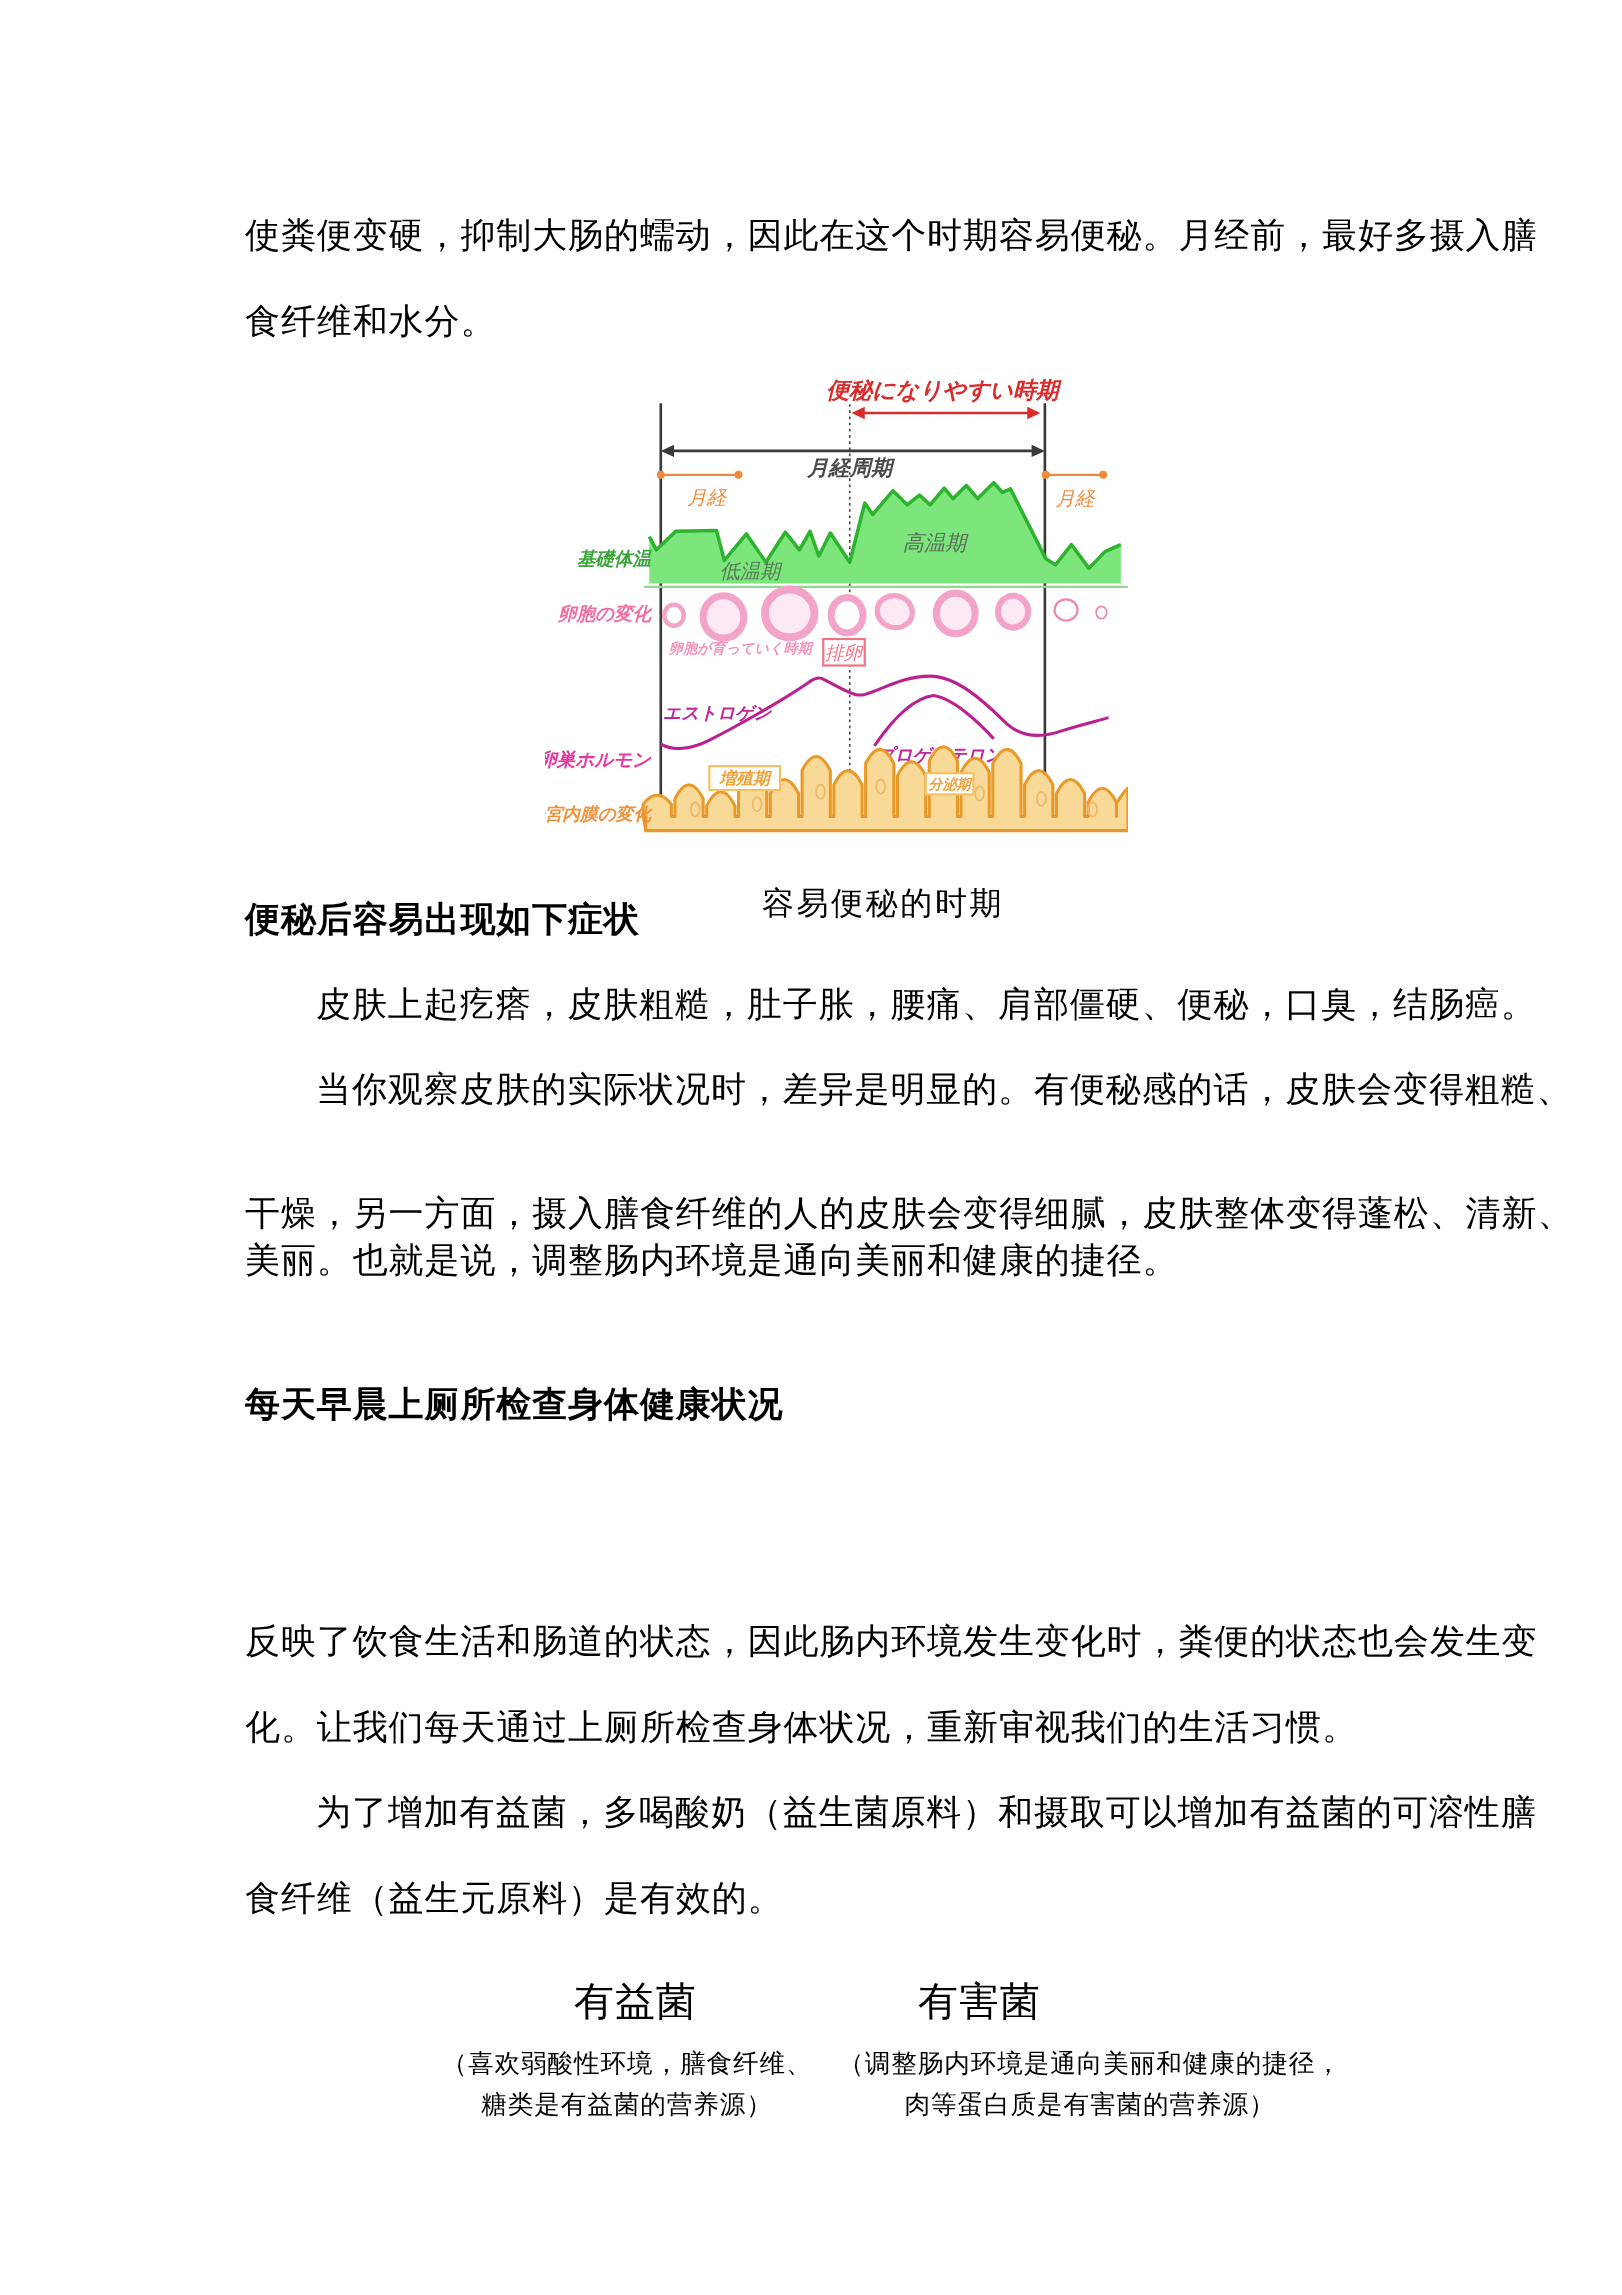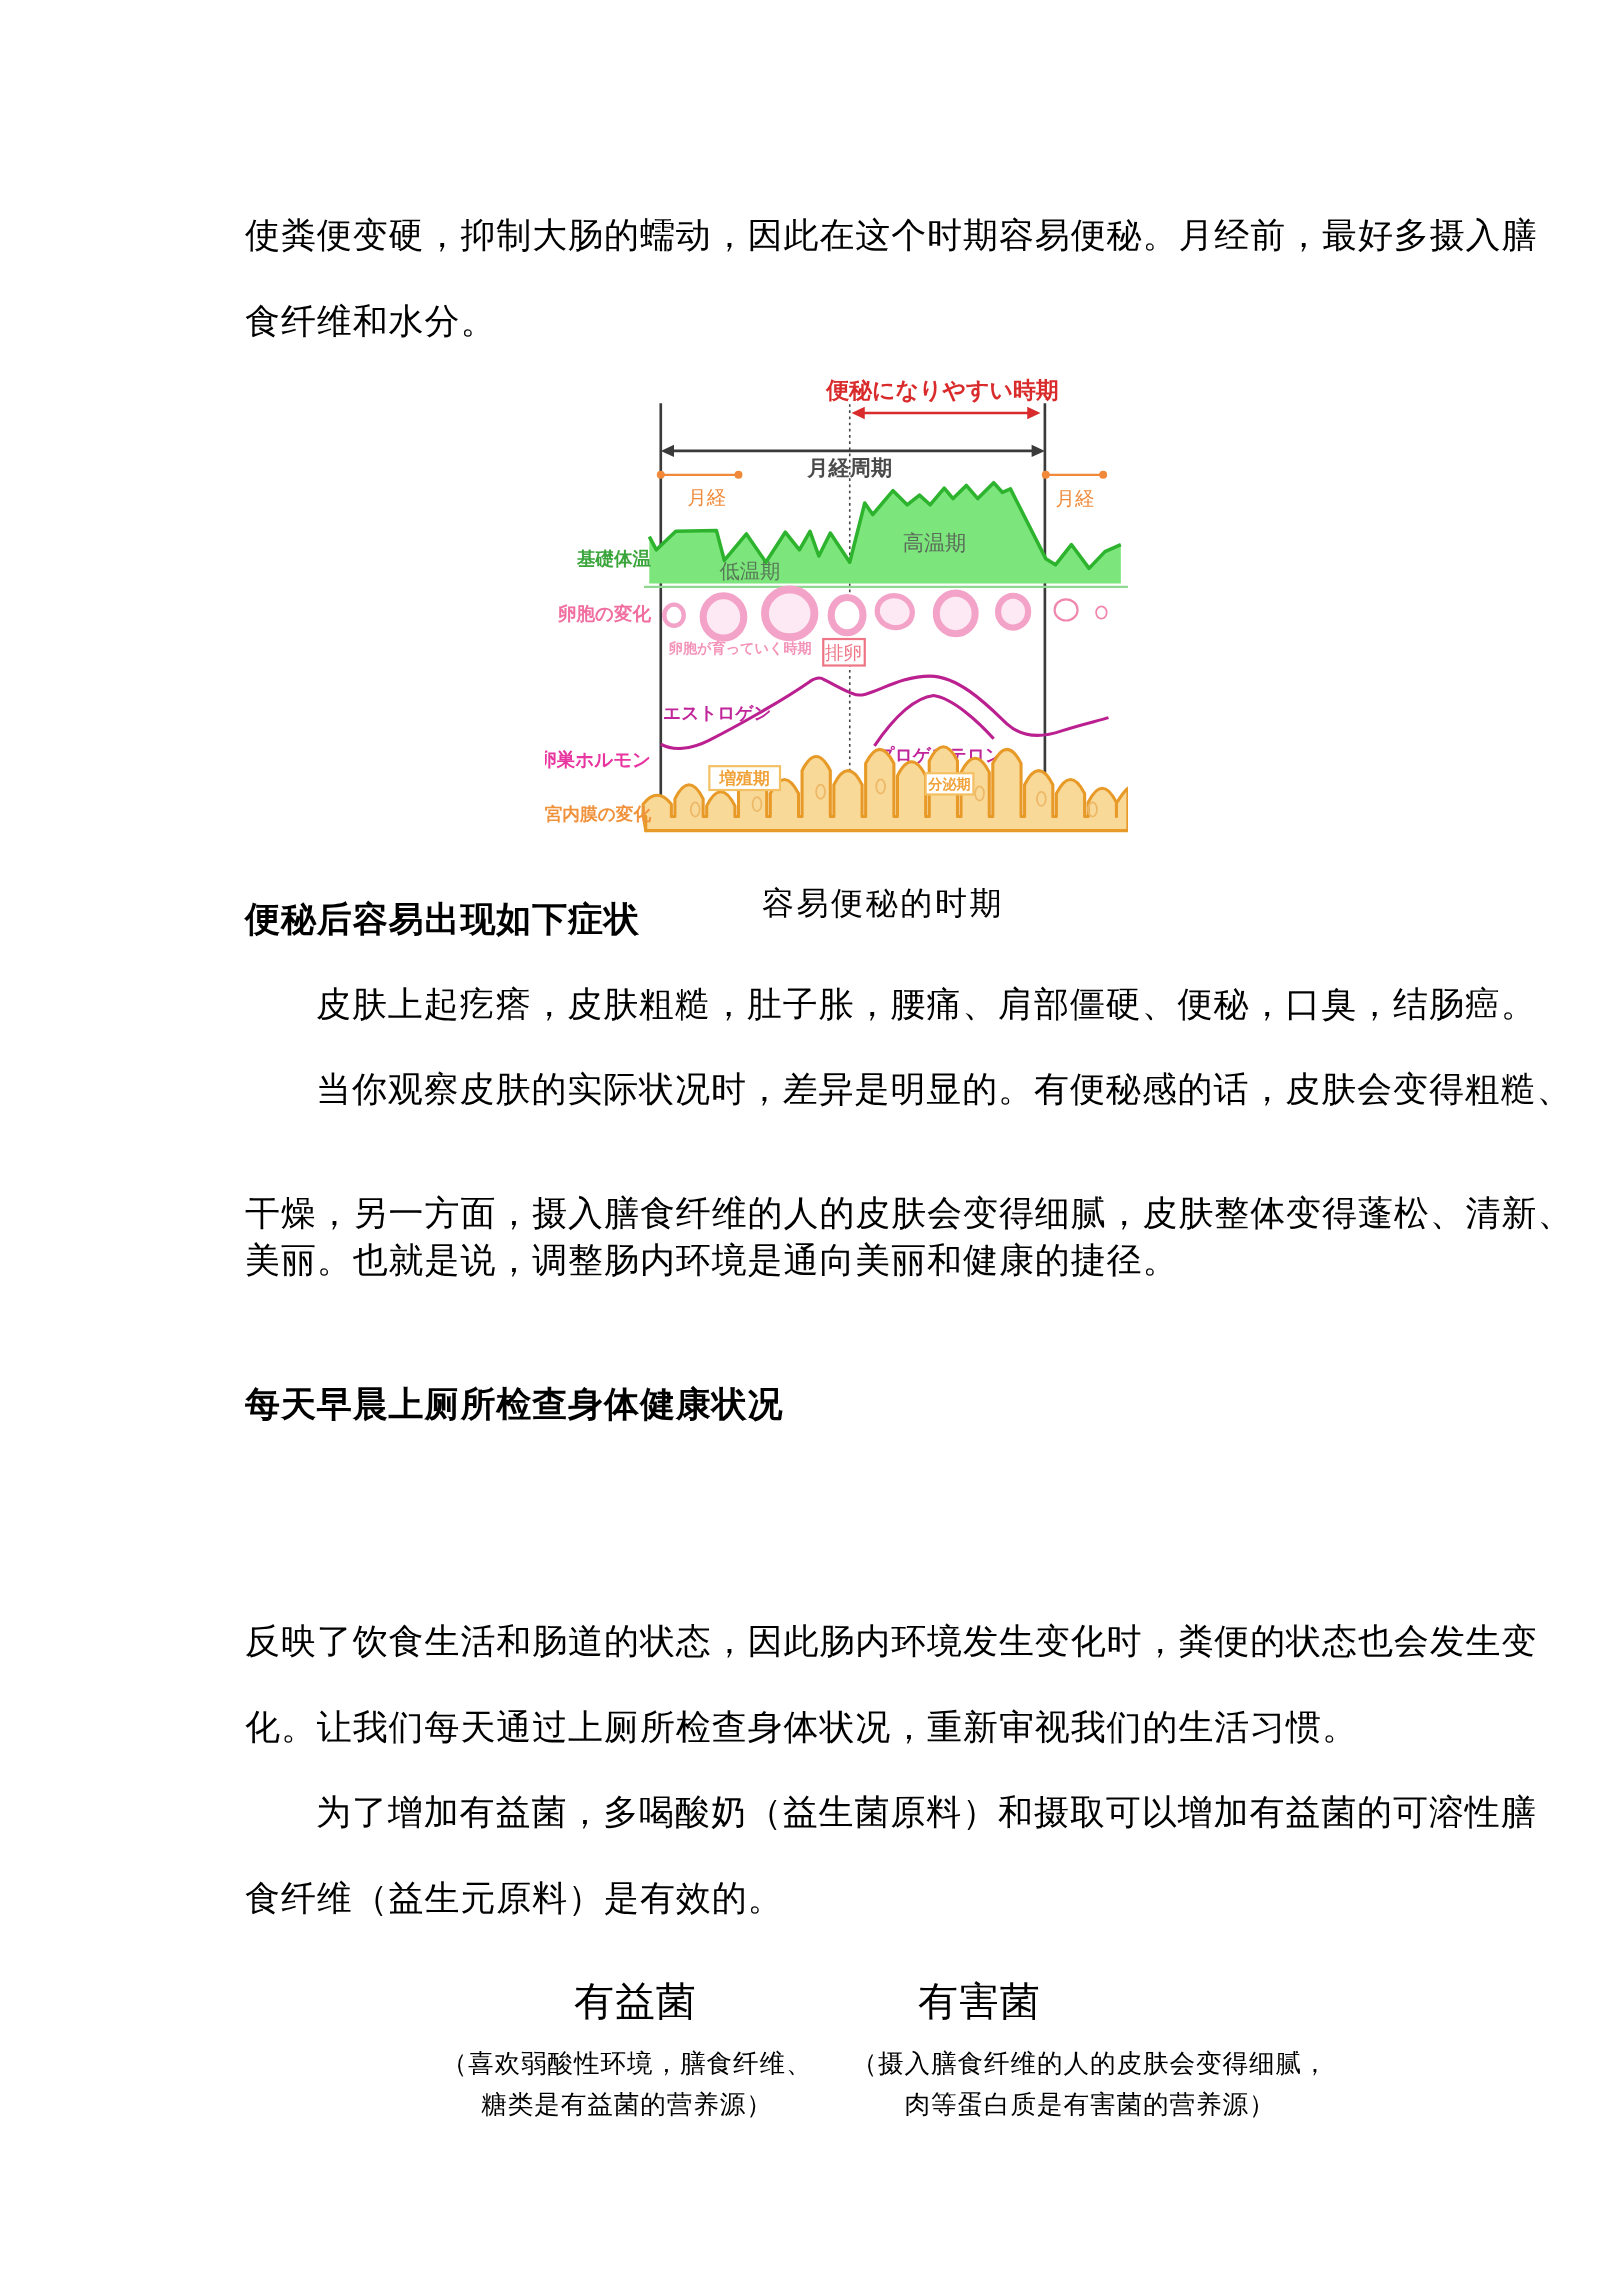--- a/index.html
+++ b/index.html
@@ -18,21 +18,21 @@
     white-space:nowrap;
     letter-spacing:0.9px;
   }
   .bodyline.end{text-align-last:left;}
   .bodyline.indent{text-indent:71px;}
   .heading{
     position:absolute;left:245px;
     font-size:35px;font-weight:700;line-height:42px;
     white-space:nowrap;letter-spacing:0.9px;
   }
-  .figwrap{position:absolute;left:545px;top:375px;width:583px;height:468px;}
+  .figwrap{position:absolute;left:545px;top:375px;width:583px;height:468px;font-style:italic;}
   .figcaption{
     position:absolute;left:618px;top:839px;width:530px;
     text-align:center;font-size:32px;letter-spacing:2.6px;margin-top:43px;
   }
   .coltitle{
     position:absolute;top:1974px;
     font-size:40px;font-weight:400;white-space:nowrap;letter-spacing:0.9px;
   }
   .coltext{
     position:absolute;top:2043px;
@@ -169,18 +169,18 @@
   <div class="bodyline end" style="top:1878px">食纤维（益生元原料）是有效的。</div>
 
   <div class="coltitle" style="left:574px">有益菌</div>
   <div class="coltitle" style="left:918px">有害菌</div>
 
   <div class="coltext" style="left:371px;width:512px">
     <div>（喜欢弱酸性环境，膳食纤维、</div>
     <div>糖类是有益菌的营养源）</div>
   </div>
   <div class="coltext" style="left:812px;width:556px">
-    <div>（摄入膳食纤维的人的皮肤会变得细腻，</div>
+    <div>（调整肠内环境是通向美丽和健康的捷径，</div>
     <div>肉等蛋白质是有害菌的营养源）</div>
   </div>
 
 </div>
 
 
 </body></html>

